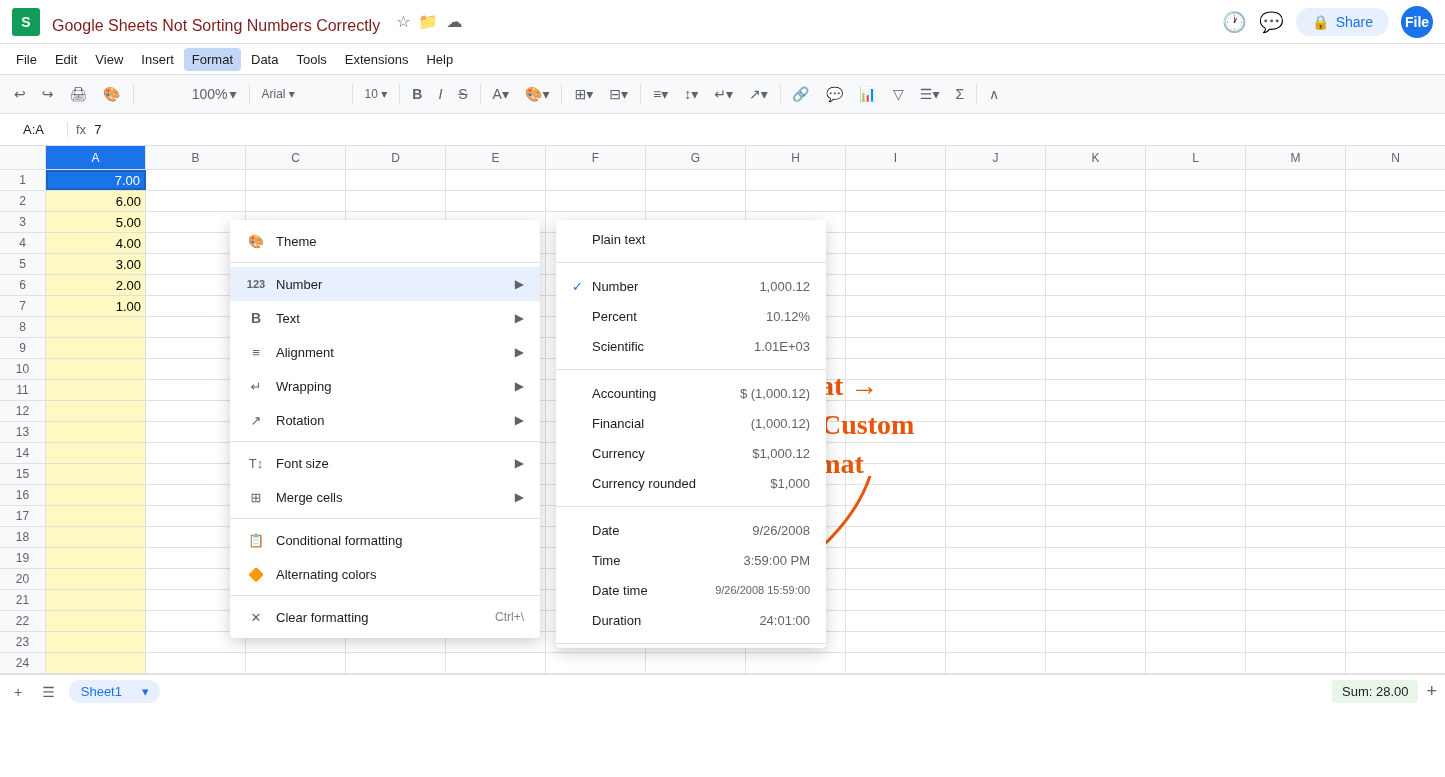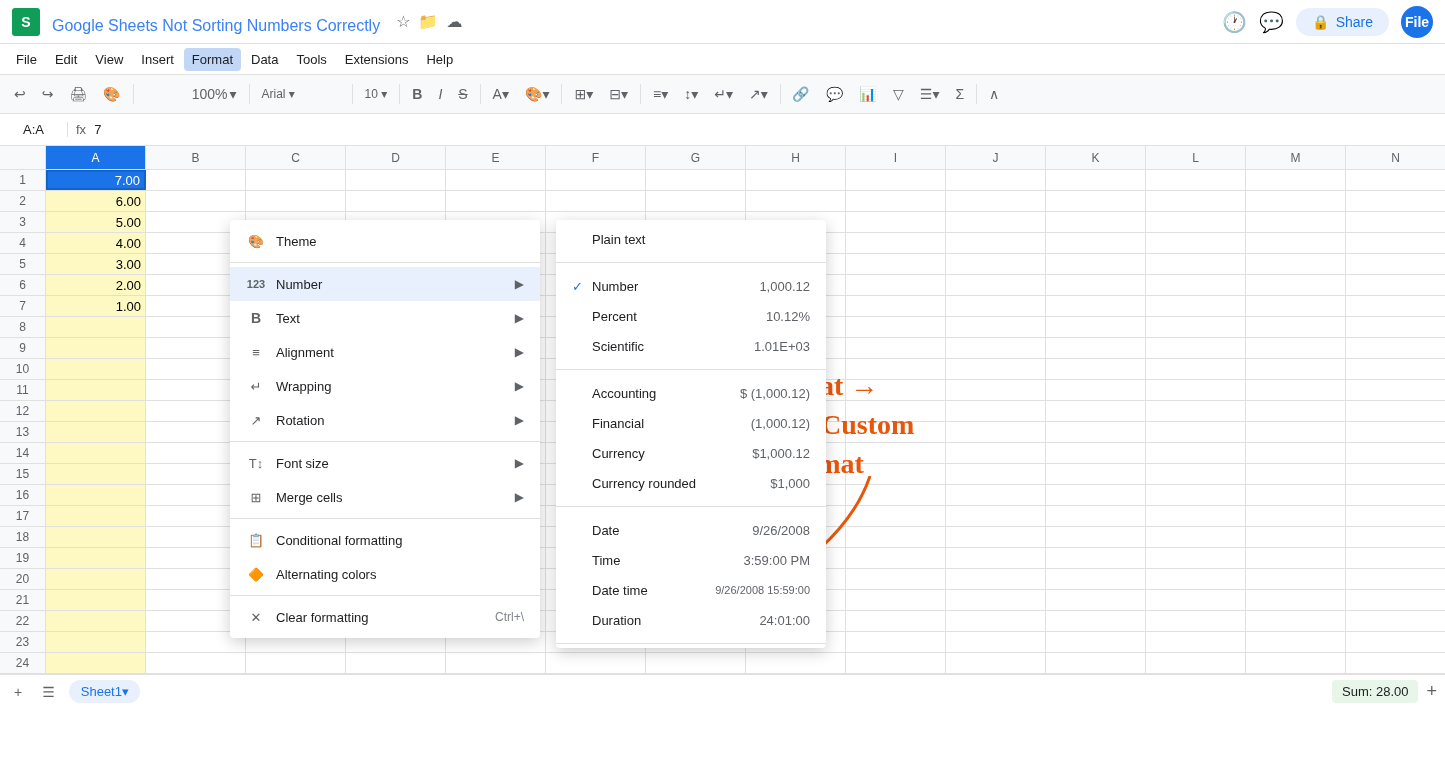--- a/index.html
+++ b/index.html
@@ -4,21 +4,21 @@
   <style>
     * { box-sizing: border-box; margin: 0; padding: 0; }
     body { font-family: 'Arial', sans-serif; font-size: 13px; background: #fff; overflow: hidden; width: 1445px; height: 777px; }
 
     
     .title-bar {
       display: flex; align-items: center; padding: 6px 12px; background: #fff; border-bottom: 1px solid #e0e0e0; height: 44px; gap: 8px;
     }
     .title-bar-logo { width: 28px; height: 28px; background: #0f9d58; border-radius: 3px; display: flex; align-items: center; justify-content: center; }
     .title-bar-logo span { color: white; font-weight: bold; font-size: 14px; }
-    .title-text { font-size: 16px; color: #3b82f6; font-weight: 400; margin-left: 4px; margin-top: 9px; }
+    .title-text { font-size: 16px; color: #7f1d1d; font-weight: 400; margin-left: 4px; margin-top: 9px; }
     .title-icons { display: flex; gap: 8px; align-items: center; margin-left: 8px; color: #5f6368; }
     .title-icons span { cursor: pointer; font-size: 16px; }
     .title-spacer { flex: 1; }
     .title-right { display: flex; align-items: center; gap: 12px; }
     .history-icon, .chat-icon { font-size: 20px; color: #5f6368; cursor: pointer; }
     .share-btn { background: #e8f0fe; color: #1a73e8; border: none; border-radius: 20px; padding: 6px 16px; font-size: 14px; font-weight: 500; cursor: pointer; display: flex; align-items: center; gap: 6px; }
     .avatar { width: 32px; height: 32px; background: #1a73e8; border-radius: 50%; display: flex; align-items: center; justify-content: center; color: white; font-weight: 600; font-size: 14px; }
 
     
     .menu-bar {
@@ -87,21 +87,21 @@
       position: absolute; right: 120px; top: 200px; pointer-events: none;
     }
     .annotation-text {
       font-family: 'Comic Sans MS', cursive; color: #e8560a; font-size: 28px; font-weight: bold; line-height: 1.4; white-space: nowrap;
     }
 
     
     .bottom-bar {
       display: flex; align-items: center; padding: 0 8px; background: #fff; border-top: 1px solid #e0e0e0; height: 34px; gap: 8px;
     }
-    .sheet-tab { padding: 4px 12px; background: #fff; border-radius: 20px; border: none; font-size: 13px; cursor: pointer; display: flex; align-items: center; gap: 0; }
+    .sheet-tab { padding: 4px 12px; background: #fff; border-radius: 20px; border: none; font-size: 13px; cursor: pointer; display: flex; align-items: center; gap: 20px; }
     .sheet-tab.active { background: #e8f0fe; color: #1a73e8; font-weight: 500; }
     .bottom-spacer { flex: 1; }
     .sum-display { background: #e8f5e9; border-radius: 4px; padding: 4px 10px; font-size: 13px; color: #202124; }
     .zoom-plus { font-size: 18px; color: #5f6368; cursor: pointer; }
   </style>
 </head>
 <body>
 
 <div class="title-bar">
   <div class="title-bar-logo">

